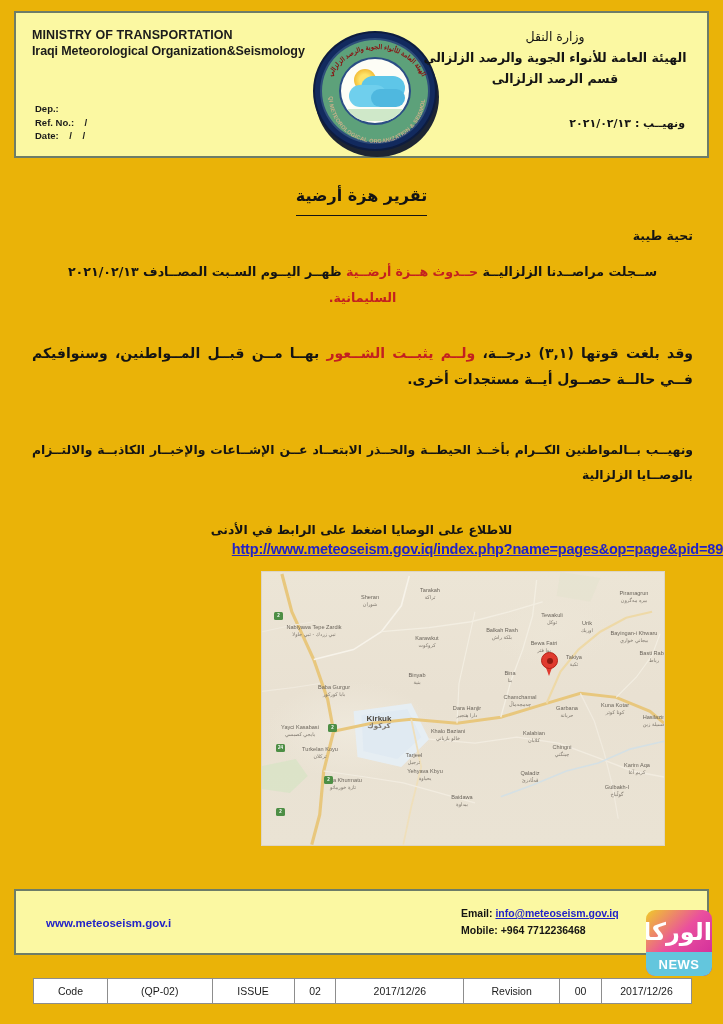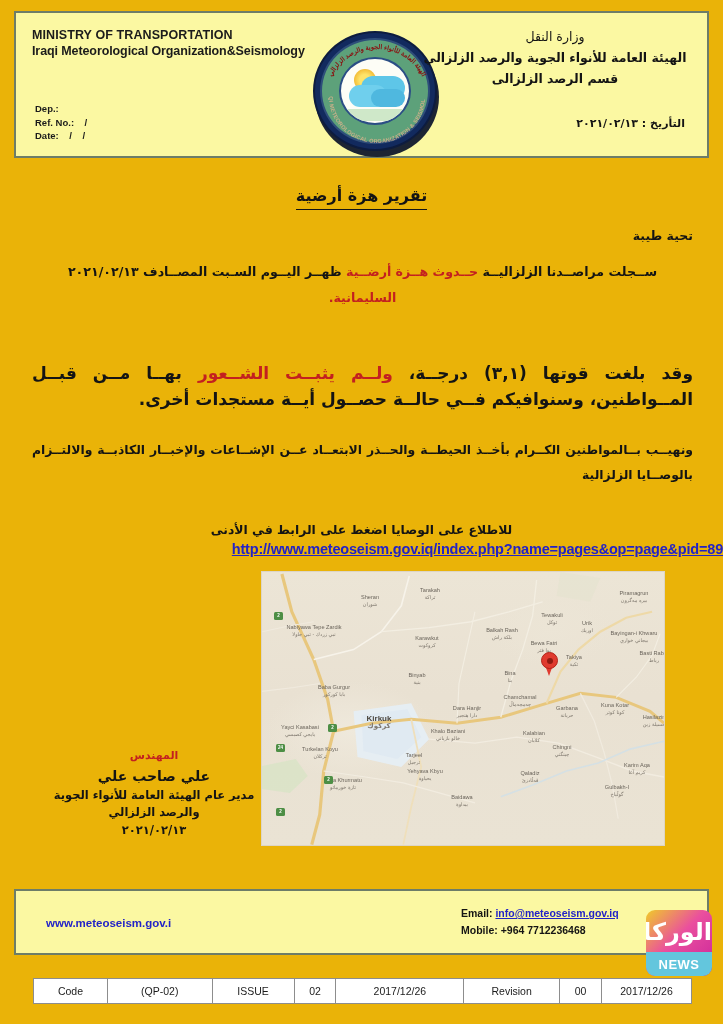--- a/index.html
+++ b/index.html
@@ -200,21 +200,21 @@
     width: 723px;
     text-align: center;
     direction: rtl;
     font-family: "DejaVu Sans", "Liberation Sans", sans-serif;
     font-size: 16px;
     font-weight: bold;
     color: #141414;
   }
   .doc-title span {
     border-bottom: 1.4px solid #141414;
-    padding-bottom: 4px;
+    padding-bottom: 10px;
   }
 
   .greeting {
     position: absolute;
     right: 30px;
     top: 228px;
     direction: rtl;
     font-family: "DejaVu Sans", "Liberation Sans", sans-serif;
     font-size: 12.5px;
     font-weight: bold;
@@ -239,22 +239,22 @@
     line-height: 26px;
     text-align: justify;
     text-align-last: center;
   }
   #p1 .ln { display: block; white-space: nowrap; }
   #p1 .ln.j { text-align: justify; }
 
   #p2 {
     right: 30px;
     left: 32px;
-    top: 360px;
-    font-size: 17px;
+    top: 340px;
+    font-size: 14px;
     line-height: 26px;
   }
   #p3 {
     right: 30px;
     left: 32px;
     top: 437px;
     font-size: 12.4px;
     line-height: 25px;
   }
   #p4 {
@@ -543,21 +543,21 @@
       </svg>
     </div>
 
     <div class="hdr-right">
       <div class="ar1">وزارة النقل</div>
       <div class="ar2">الهيئة العامة للأنواء الجوية والرصد الزلزالي</div>
       <div class="ar3">قسم الرصد الزلزالى</div>
     </div>
 
     <div class="hdr-date">
-      <span>التأريخ :</span>
+      <span>ونهيــب :</span>
       <span>٢٠٢١/٠٢/١٣</span>
     </div>
   </div>
 
   <div class="doc-title">
     <span>تقرير هزة أرضية</span>
   </div>
 
   <div class="greeting">تحية طيبة</div>
 
@@ -647,27 +647,20 @@
     <div class="shield" style="left:62px; top:204px;">2</div>
     <div class="shield" style="left:14px; top:236px;">2</div>
 
     <div class="pin">
       <div class="tail"></div>
       <div class="head"></div>
       <div class="dot"></div>
     </div>
   </div>
 
-  <div class="sig">
-    <div class="role">المهندس</div>
-    <div class="name">علي صاحب علي</div>
-    <div class="title1">مدير عام الهيئة العامة للأنواء الجوية</div>
-    <div class="title2">والرصد الزلزالي</div>
-    <div class="sdate">٢٠٢١/٠٢/١٣</div>
-  </div>
 
   <div class="footer">
     <div class="web">www.meteoseism.gov.i</div>
     <div class="contact">
       <div>
         <span>Email:</span>
         <a href="#">info@meteoseism.gov.iq</a>
       </div>
       <div>
         <span>Mobile:</span>

